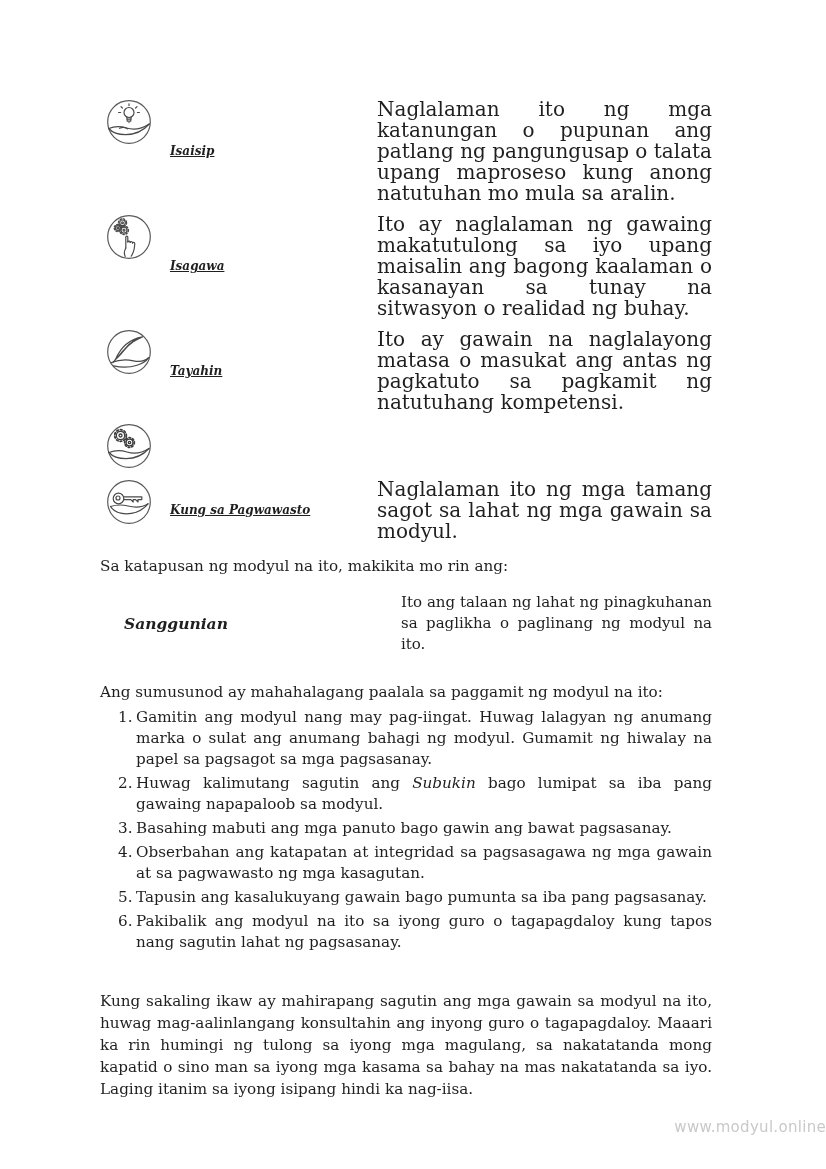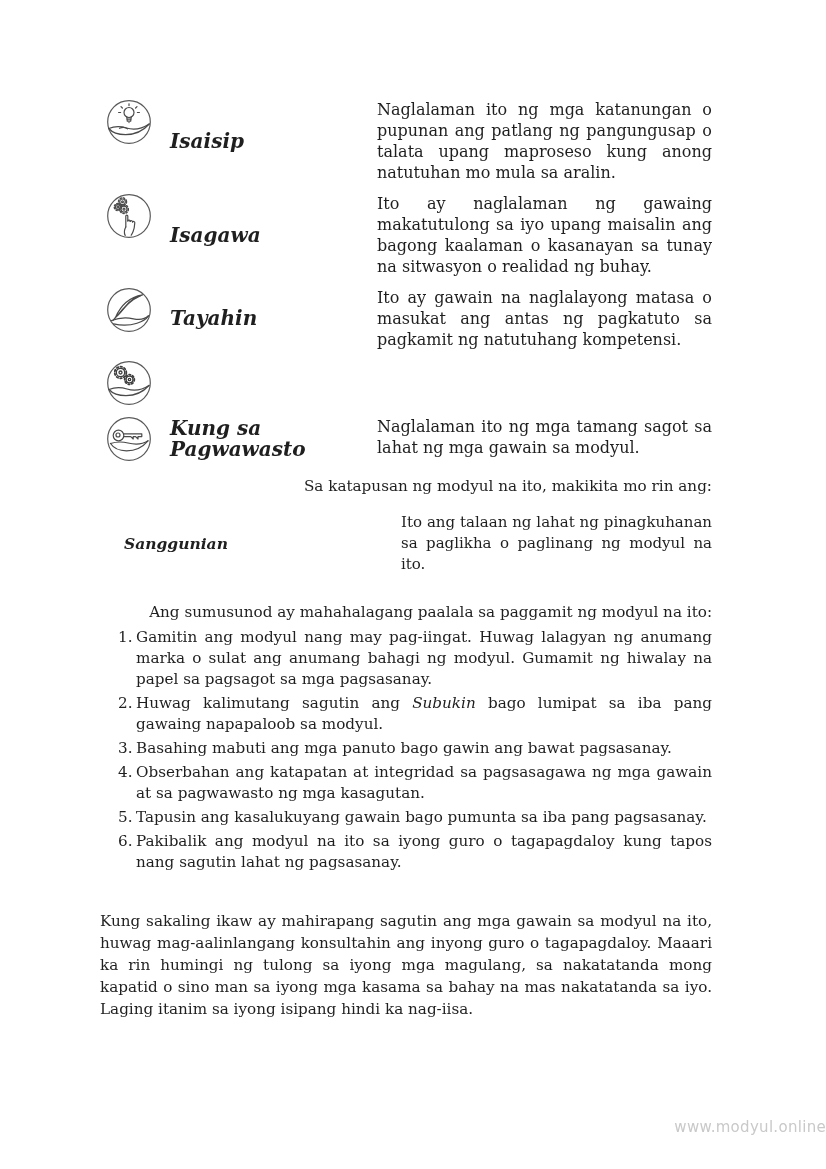--- a/index.html
+++ b/index.html
@@ -12,26 +12,27 @@
     overflow:hidden;
   }
   .content { position:absolute; left:100px; top:99px; width:612px; }
 
   .module-row { display:grid; grid-template-columns:70px 207px 1fr; margin-bottom:10px; }
   .icon-cell { padding-left:6px; padding-top:0; }
   .icon-cell svg { display:block; }
   .label-cell { display:flex; align-items:center; min-height:46px; }
   .label-cell span {
     font-weight:bold; font-style:italic;
-    font-size:20px; line-height:21px;
+    font-size:12px; line-height:21px;
     white-space:pre-line;
+    text-decoration:underline;
   }
-  .desc-cell { font-size:16px; line-height:21px; text-align:justify; }
-
-  .para { font-size:15.2px; line-height:21px; margin:0;text-align:right; }
+  .desc-cell { font-size:20px; line-height:21px; text-align:justify; }
+
+  .para { font-size:15.2px; line-height:21px; margin:0; }
   .intro { margin-top:14px; }
 
   .sanggunian-row { display:grid; grid-template-columns:277px 1fr; align-items:center; margin-top:15px;margin-left:24px; }
   .sanggunian-label { font-weight:bold; font-style:italic; font-size:15.5px; }
   .sanggunian-desc { font-size:15px; line-height:21px; text-align:justify; }
 
   .reminders-heading { margin-top:27px; }
   .reminders { margin-top:4px; }
   .reminder-item { display:flex; margin-bottom:3px; font-size:15.2px; line-height:21px; }
   .reminder-item .num { flex:0 0 18px; margin-left:18px; }

